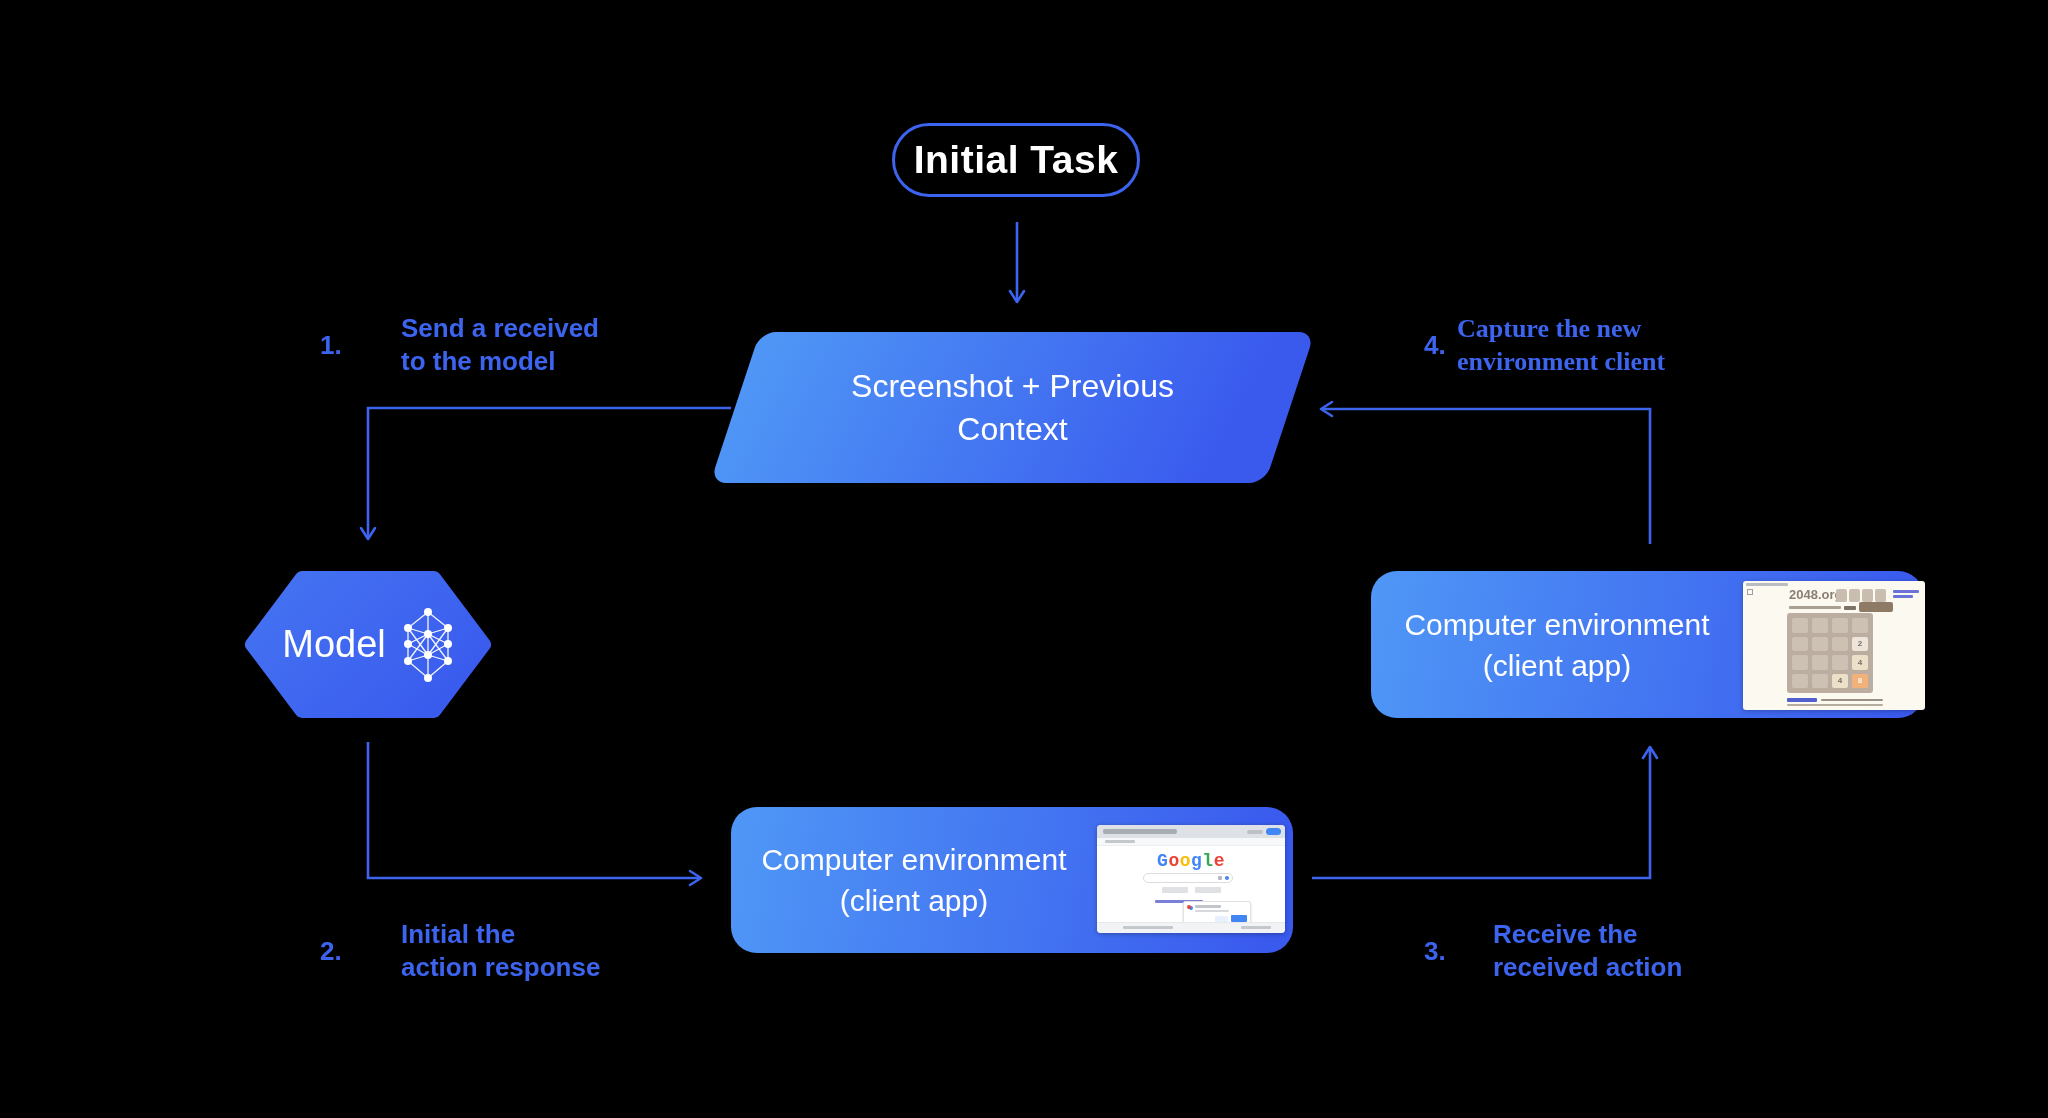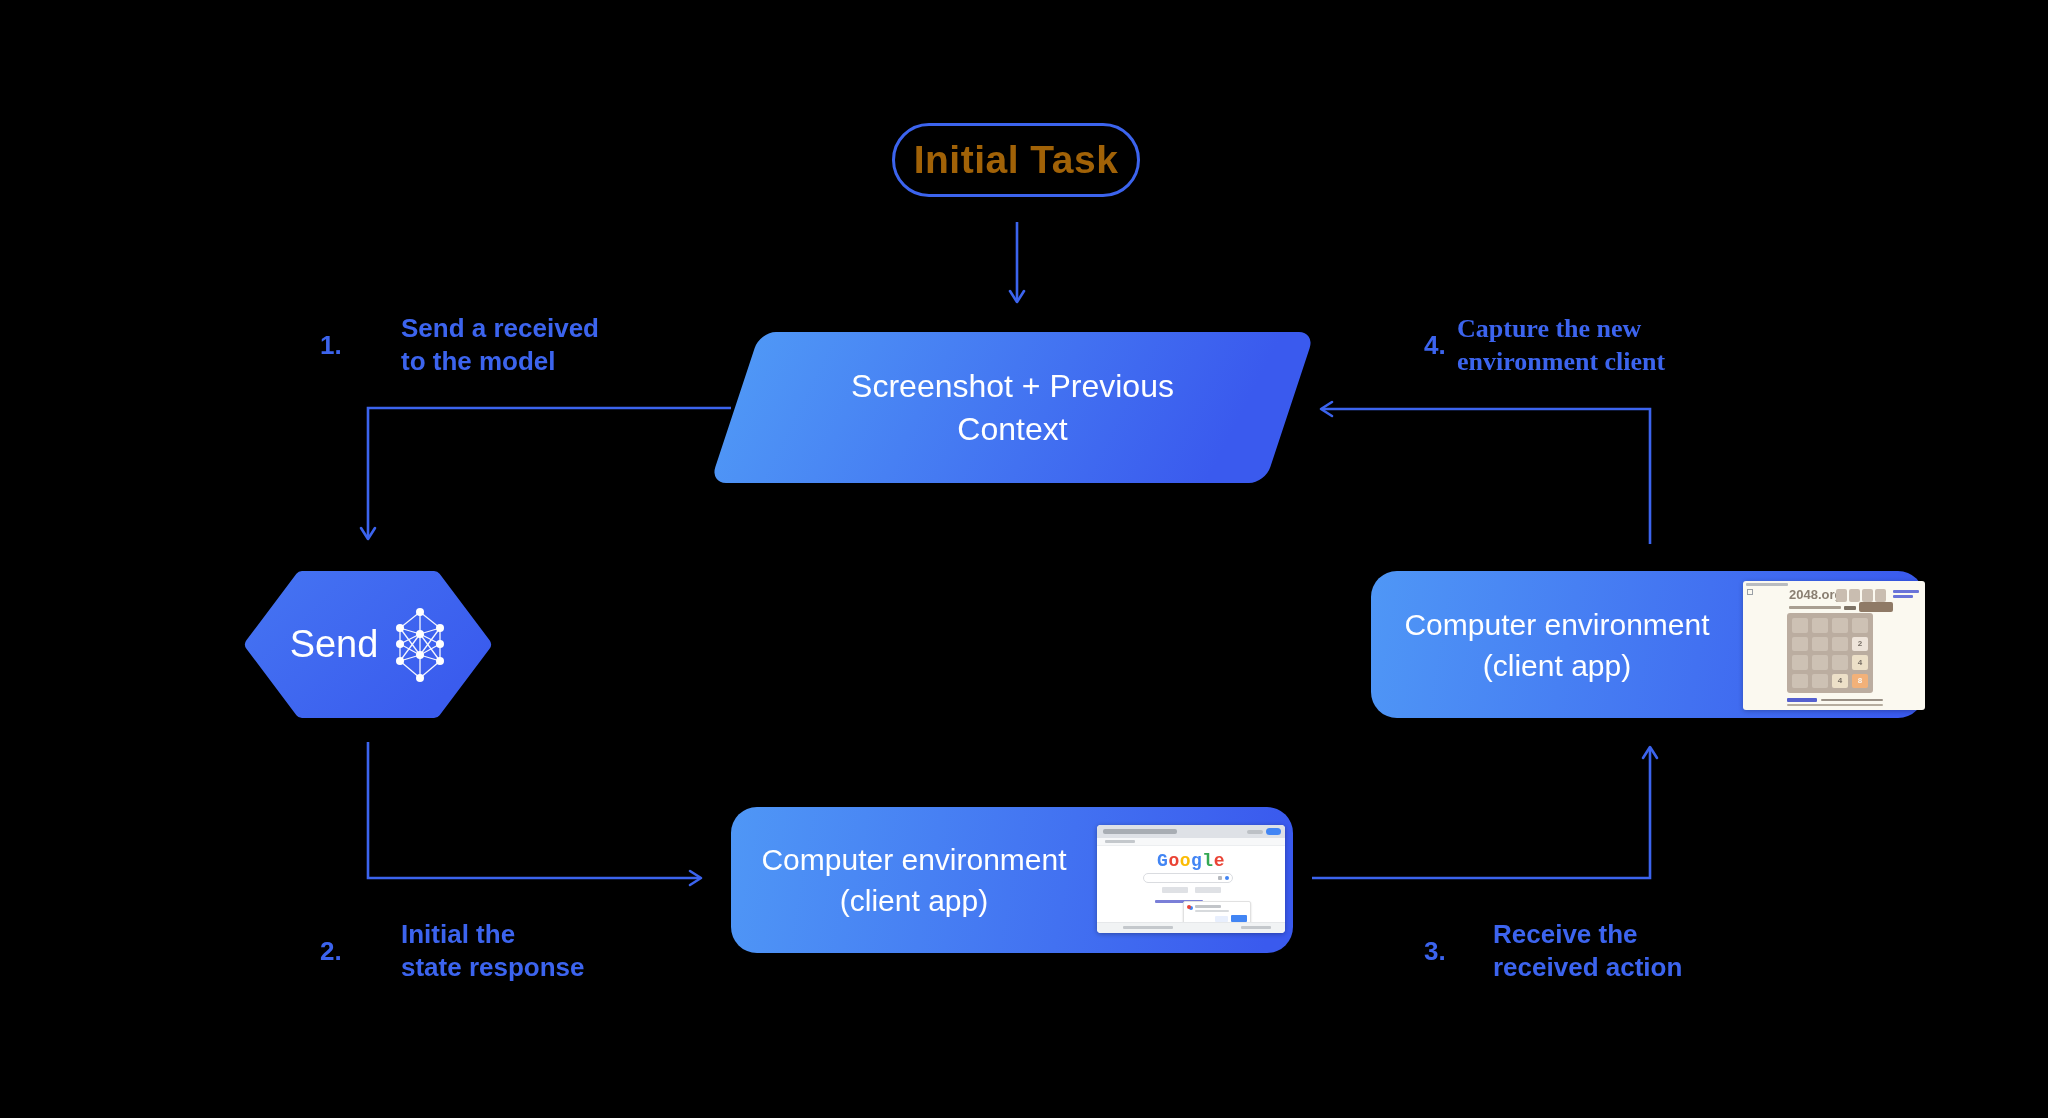--- a/index.html
+++ b/index.html
@@ -6,21 +6,21 @@
   #canvas{
     position:relative;width:2048px;height:1118px;background:#000;overflow:hidden;
     font-family:"Liberation Sans",sans-serif;
   }
   
   #arrows{position:absolute;left:0;top:0;width:2048px;height:1118px;}
   
   .pill{
     position:absolute;left:892px;top:123px;width:248px;height:74px;box-sizing:border-box;
     border:3px solid #3C64EE;border-radius:40px;display:flex;align-items:center;justify-content:center;
-    color:#a16207;font-size:39px;font-weight:600;letter-spacing:.5px;
+    color:#ffffff;font-size:39px;font-weight:600;letter-spacing:.5px;
   }
   
   .para-bg{
     position:absolute;left:735px;top:332px;width:555px;height:151px;border-radius:16px;
     transform:skewX(-18.3deg);
     background:linear-gradient(100deg,#4F97F6 0%,#3A5AEE 90%);
   }
   .para-text{
     position:absolute;left:735px;top:332px;width:555px;height:151px;
     display:flex;flex-direction:column;align-items:center;justify-content:center;
@@ -143,21 +143,21 @@
     <svg width="260" height="147" viewBox="0 0 260 147">
       <defs>
         <linearGradient id="hexgrad" x1="0%" y1="0%" x2="100%" y2="60%">
           <stop offset="0%" stop-color="#4574F2"></stop>
           <stop offset="100%" stop-color="#3A5CEE"></stop>
         </linearGradient>
       </defs>
       <polygon points="14,73.5 64,7 196,7 246,73.5 196,140 64,140" fill="url(#hexgrad)" stroke="url(#hexgrad)" stroke-width="14" stroke-linejoin="round"></polygon>
     </svg>
     <div class="hex-content">
-      <span class="hex-label">Send</span>
+      <span class="hex-label">Model</span>
       <svg width="52" height="78" viewBox="0 0 52 78">
         <g stroke="#ffffff" stroke-width="1.3" opacity="0.95">
           <line x1="26" y1="6" x2="6" y2="22"></line>
             <line x1="26" y1="6" x2="46" y2="22"></line>
             <line x1="26" y1="6" x2="26" y2="28"></line>
           <line x1="6" y1="22" x2="6" y2="38"></line>
             <line x1="6" y1="38" x2="6" y2="55"></line>
           <line x1="46" y1="22" x2="46" y2="38"></line>
             <line x1="46" y1="38" x2="46" y2="55"></line>
           <line x1="26" y1="28" x2="26" y2="49"></line>
@@ -281,21 +281,21 @@
 
   <div class="step-num" style="left:320px;top:330px;">1.</div>
   <div class="step-text" style="left:401px;top:312px;">
     <div>Send a received</div>
     <div>to the model</div>
   </div>
 
   <div class="step-num" style="left:320px;top:936px;">2.</div>
   <div class="step-text" style="left:401px;top:918px;">
     <div>Initial the</div>
-    <div>state response</div>
+    <div>action response</div>
   </div>
 
   <div class="step-num" style="left:1424px;top:936px;">3.</div>
   <div class="step-text" style="left:1493px;top:918px;">
     <div>Receive the</div>
     <div>received action</div>
   </div>
 
   <div class="step-num" style="left:1424px;top:330px;">4.</div>
   <div class="step-text" style="left:1457px;top:312px;font-family:Liberation Serif, serif;">

